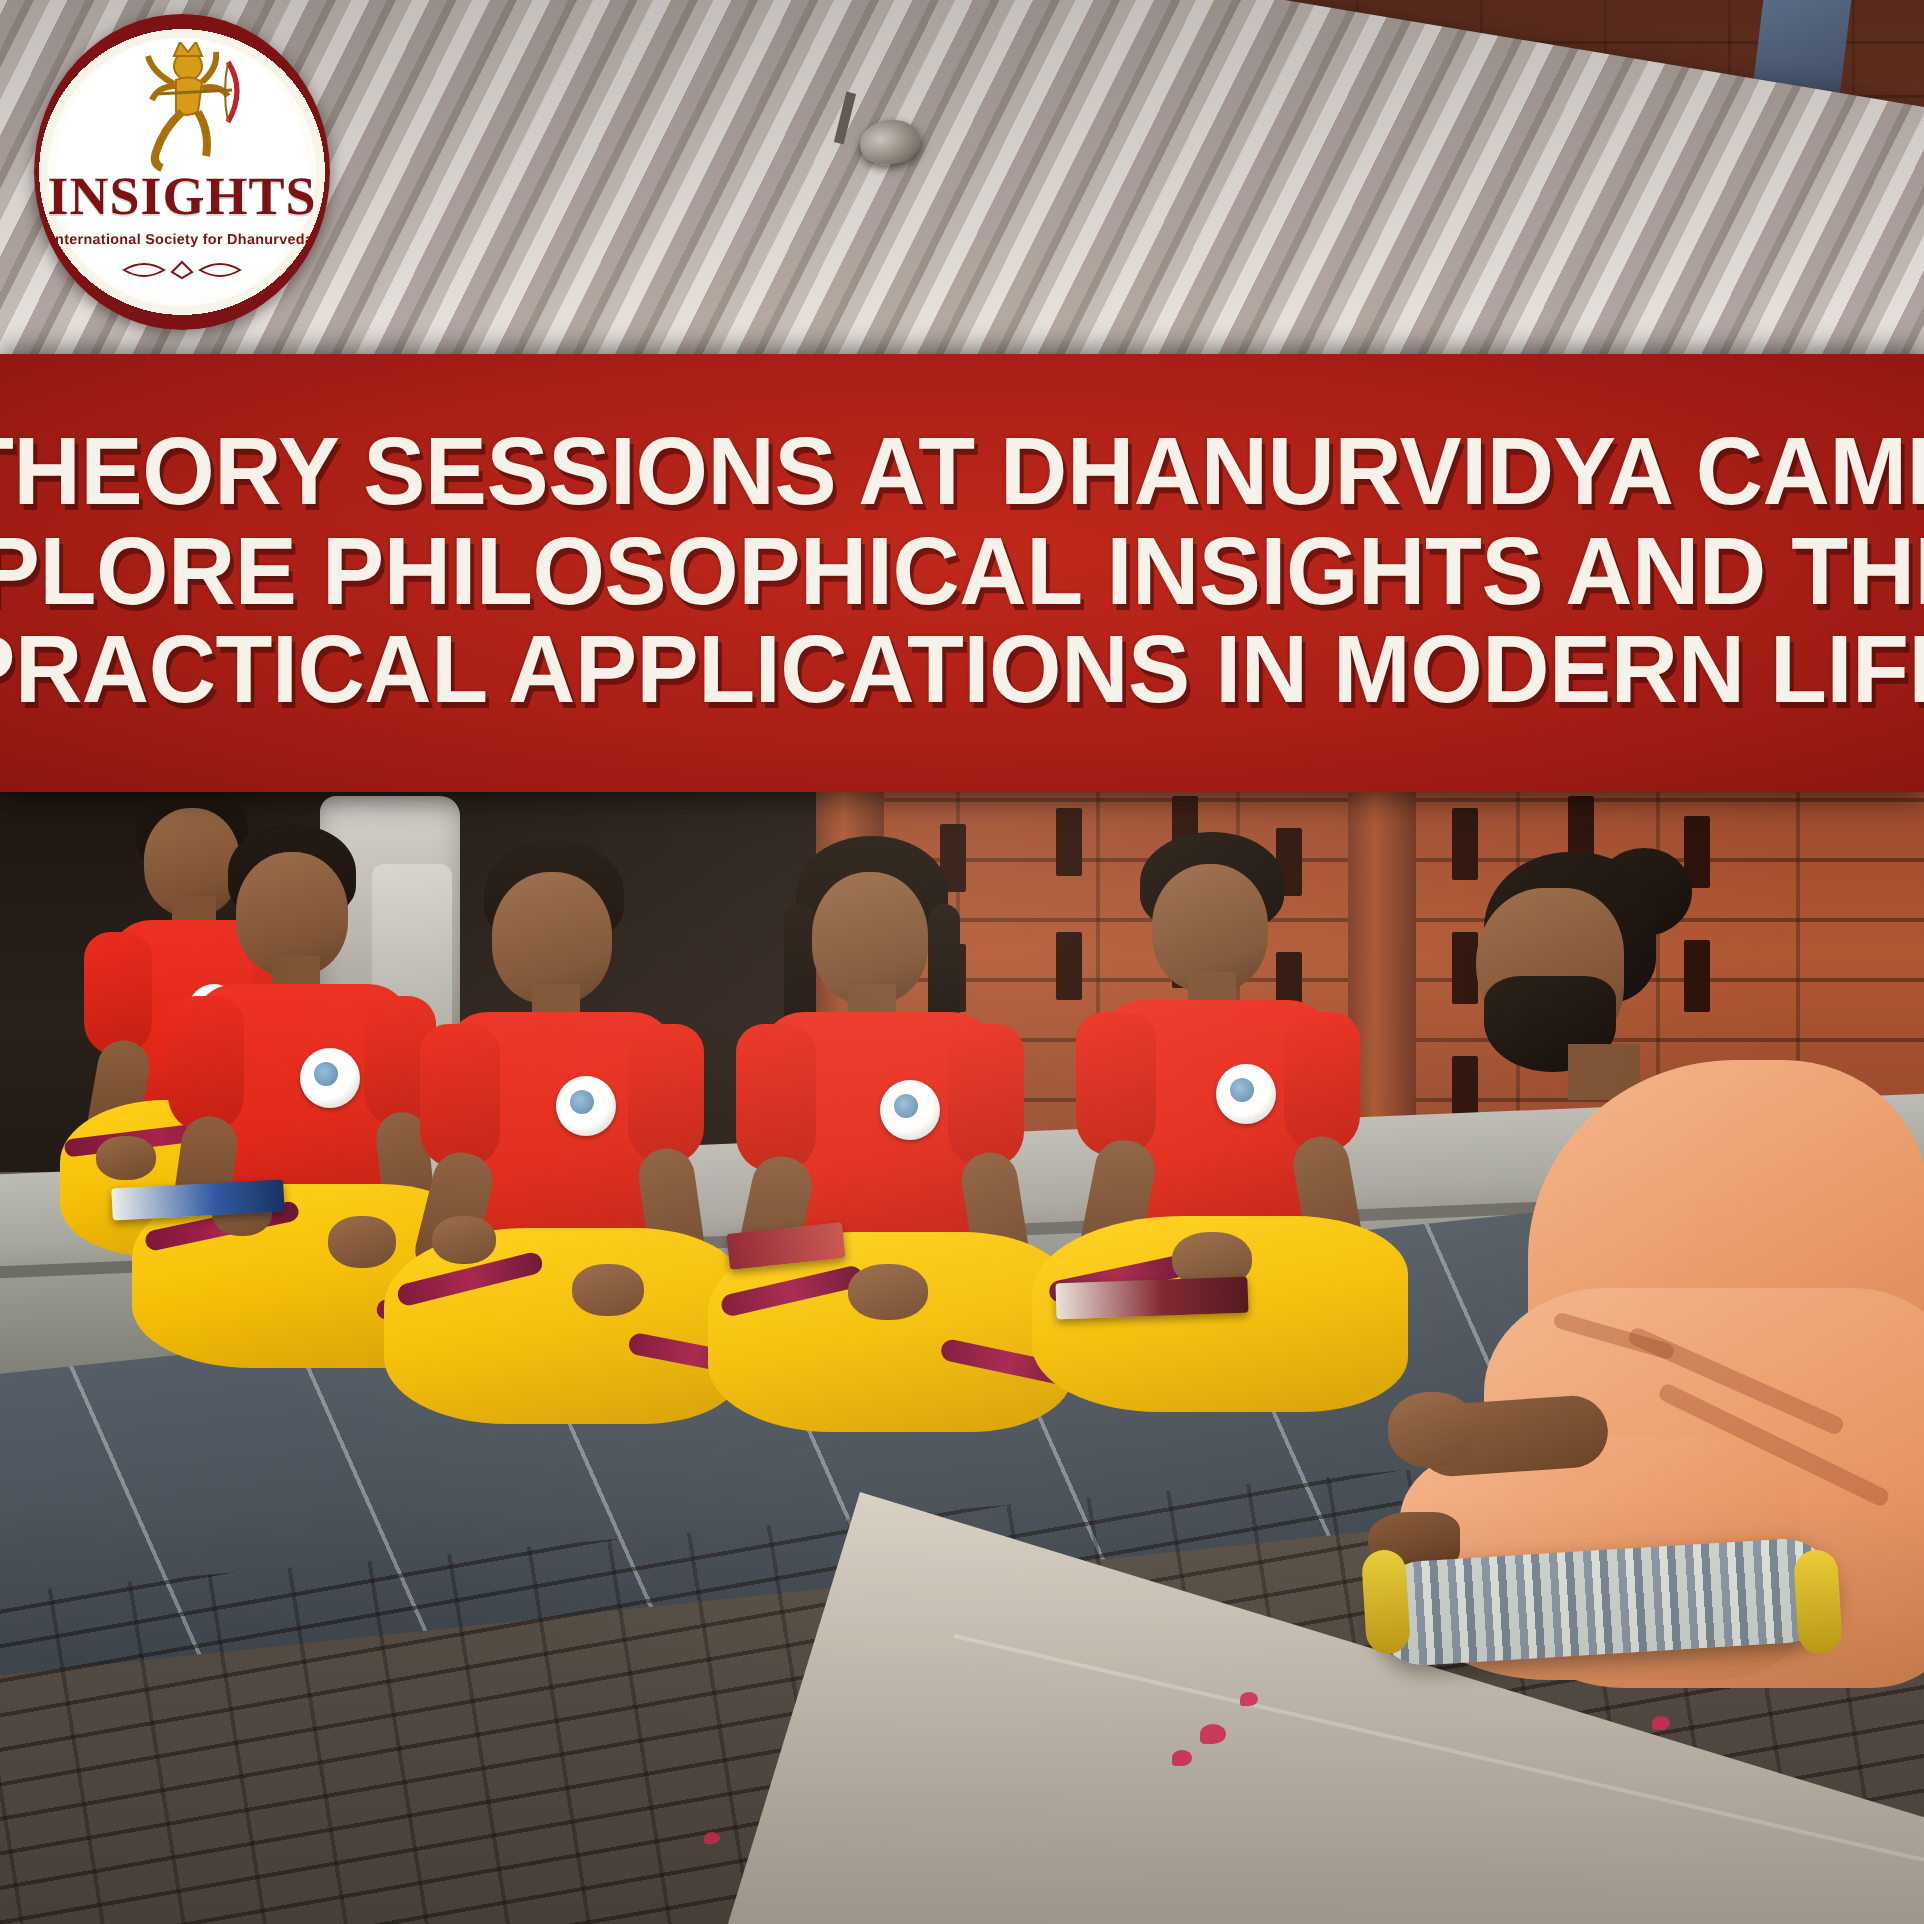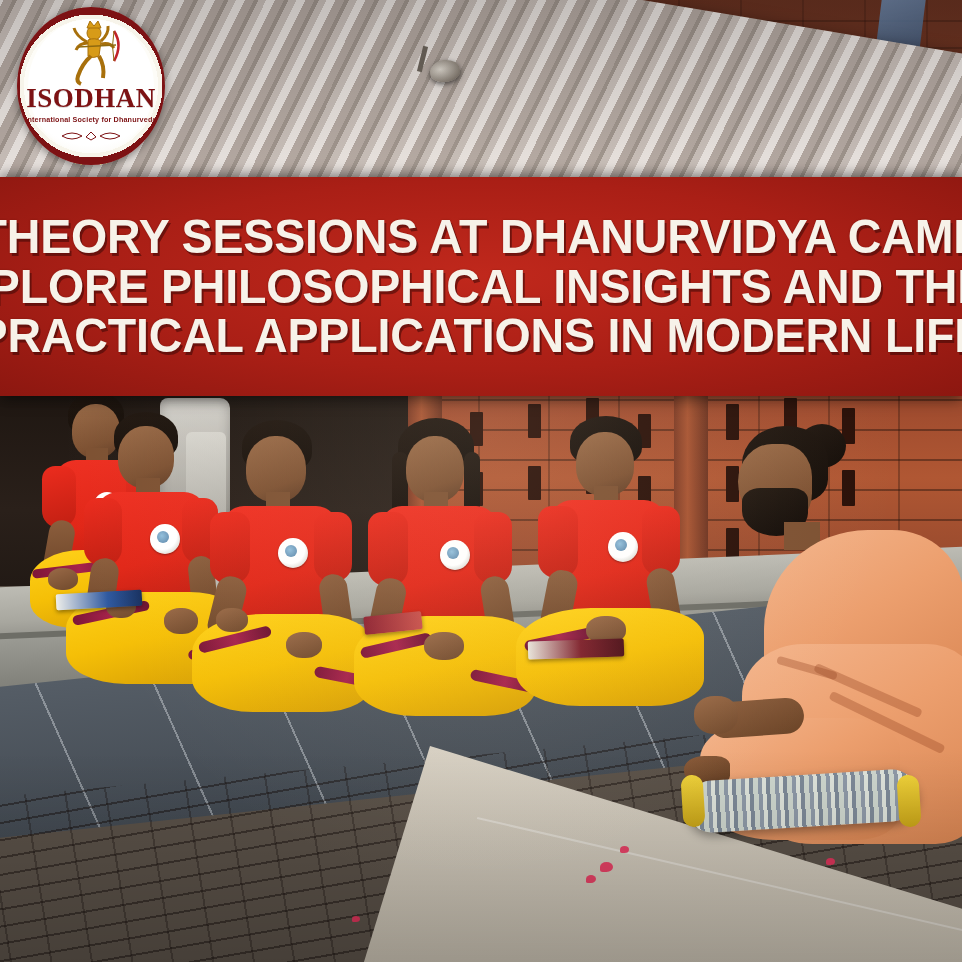--- a/index.html
+++ b/index.html
@@ -526,21 +526,21 @@
           <path d="M37 35 q-9 8 -13 20 q-2 6 3 8" stroke-width="4" fill="none"></path>
           <path d="M45 35 q6 10 4 22" stroke-width="4" fill="none"></path>
         </g>
 
         <path d="M60 10 q9 14 0 30" stroke="#c1232a" stroke-width="2.6" fill="none"></path>
         <path d="M60 10 q-3 15 0 30" stroke="#8f6a10" stroke-width="1" fill="none"></path>
 
         <path d="M24 26 L62 24" stroke="#8f6a10" stroke-width="1.6" fill="none"></path>
       </svg>
     </div>
-    <div class="logo-title">ISODHAN</div>
+    <div class="logo-title">INSIGHTS</div>
     <div class="logo-sub">International Society for Dhanurveda</div>
     <div class="logo-orn">
       <svg viewBox="0 0 62 12" width="62" height="12" aria-hidden="true">
         <path d="M2 7 q10 -6 20 0 q-10 6 -20 0 Z M40 7 q10 -6 20 0 q-10 6 -20 0 Z" fill="none" stroke="#7d1214" stroke-width="1"></path>
         <path d="M26 8 l5 -5 l5 5 l-5 3 Z" fill="none" stroke="#7d1214" stroke-width="1"></path>
       </svg>
     </div>
   </div>
 
 </div>

